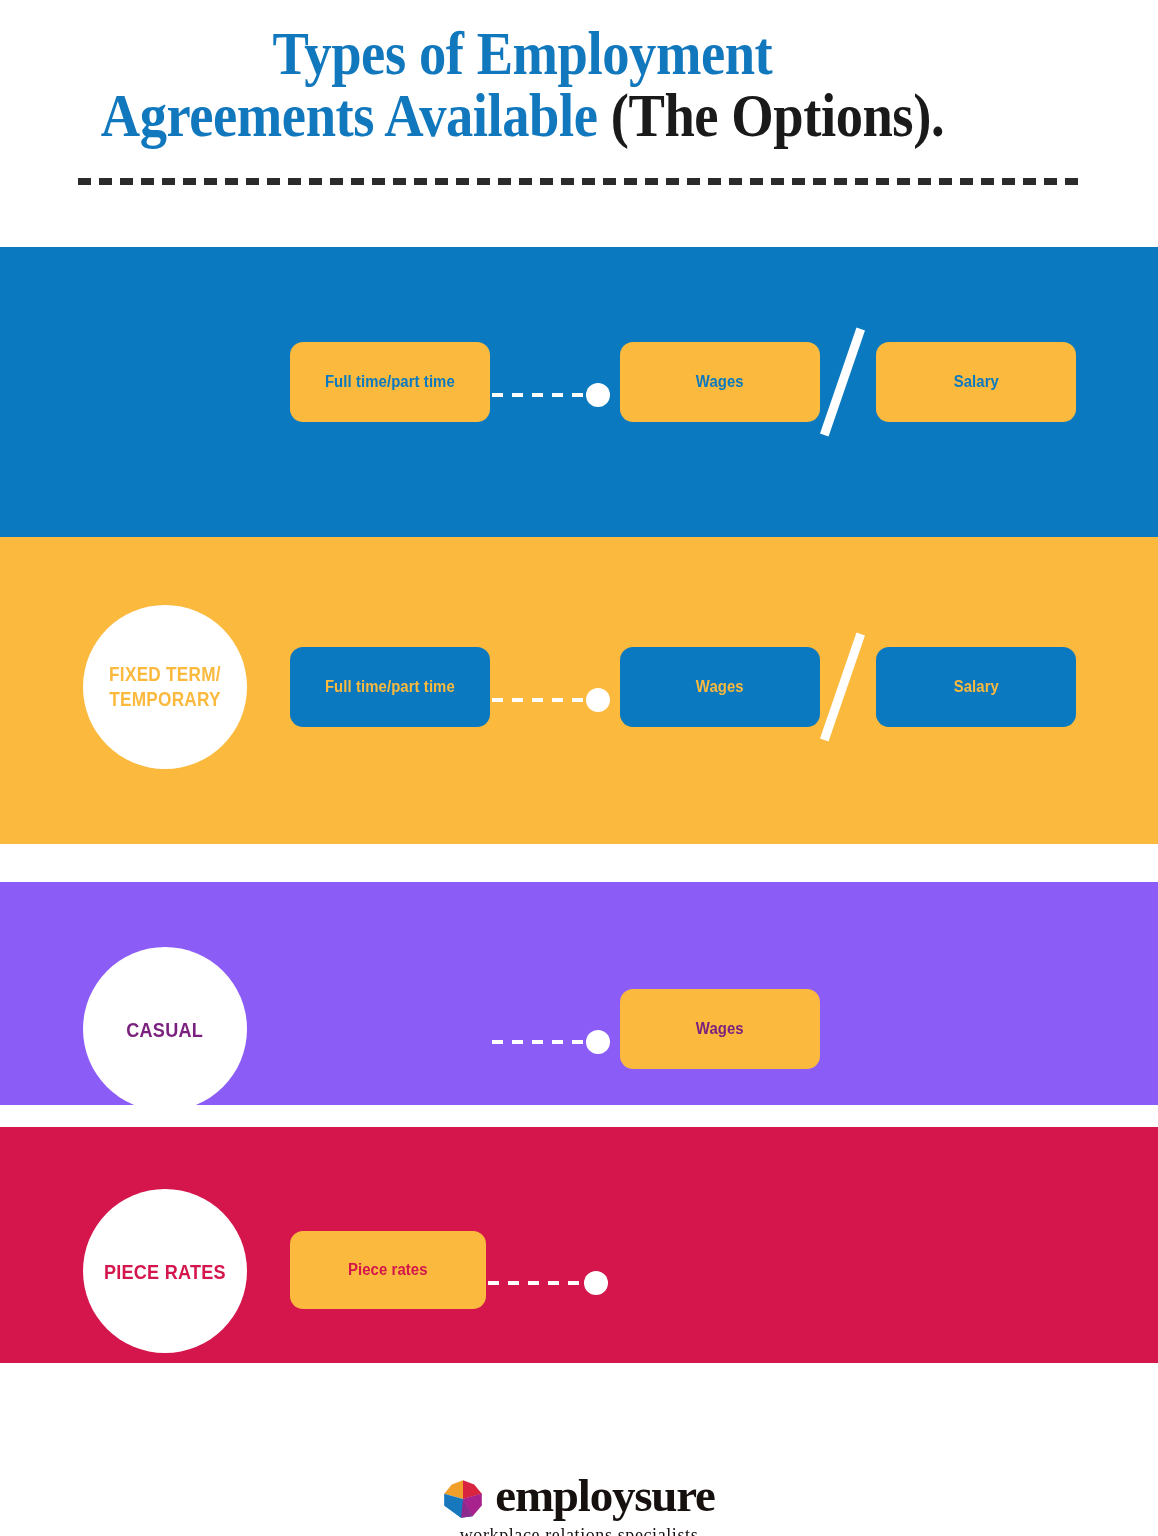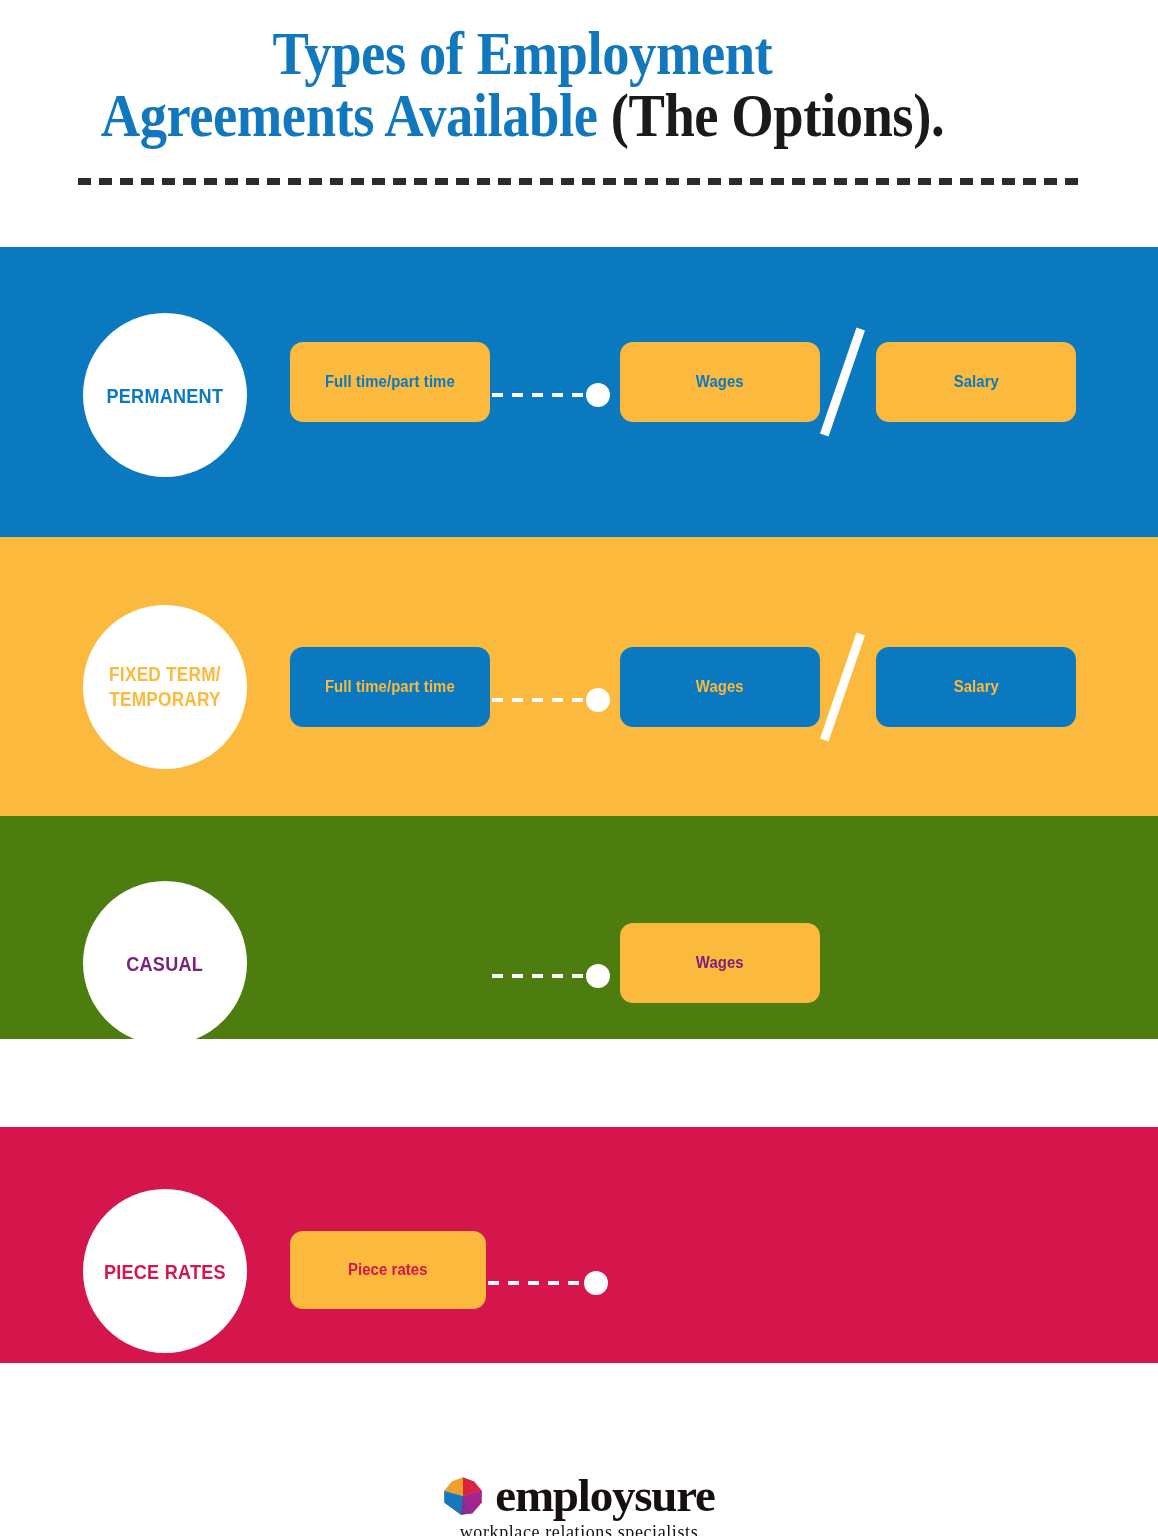--- a/index.html
+++ b/index.html
@@ -56,21 +56,21 @@
   }
 
   
   .band {
     position: absolute;
     left: 0;
     width: 1158px;
   }
   #band-permanent { top: 247px;  height: 290px; background: #0a79c0; }
   #band-fixed     { top: 537px;  height: 307px; background: #fbb93d; }
-  #band-casual    { top: 816px;  height: 223px; background: #4d7c0f; }
+  #band-casual    { top: 882px;  height: 223px; background: #8b5cf6; }
   #band-piece     { top: 1127px; height: 236px; background: #d4164c; }
 
   
   .cat-circle {
     position: absolute;
     left: 83px;
     width: 164px;
     height: 164px;
     border-radius: 50%;
     background: #ffffff;
@@ -140,21 +140,21 @@
     background: #ffffff;
   }
   #logo-wrap {
     position: absolute;
     left: 0; top: 0;
     width: 1158px;
     text-align: center;
   }
   #logo-row {
     display: inline-flex;
-    align-items: center;
+    align-items: flex-end;
     margin-top: 52px;
   }
   #logo-mark {
     width: 40px;
     height: 40px;
     margin-right: 12px;
   }
   #logo-word {
     font-family: "Liberation Serif", serif;
     font-weight: bold;
@@ -176,23 +176,20 @@
 
 <div id="header">
   <div id="title-block">
     <div class="title-line title-main">Types of Employment</div>
     <div class="title-line"><span class="title-main">Agreements Available</span><span class="title-sub"> (The Options).</span></div>
   </div>
   <div id="title-rule"></div>
 </div>
 
 <div class="band" id="band-permanent">
-  <div class="cat-circle" style="top:66px;">
-    <span class="cat-label" style="color:#0a79c0;">PERMANENT</span>
-  </div>
 
   <div class="pill" style="left:290px; top:95px; width:200px; height:80px; background:#fbb93d;">
     <span class="pill-text" style="color:#0a79c0;">Full time/part time</span>
   </div>
 
   <div class="dash-line" style="left:492px; top:146px; width:110px;"></div>
   <div class="dot" style="left:586px; top:136px;"></div>
 
   <div class="pill" style="left:620px; top:95px; width:200px; height:80px; background:#fbb93d;">
     <span class="pill-text" style="color:#0a79c0;">Wages</span>

